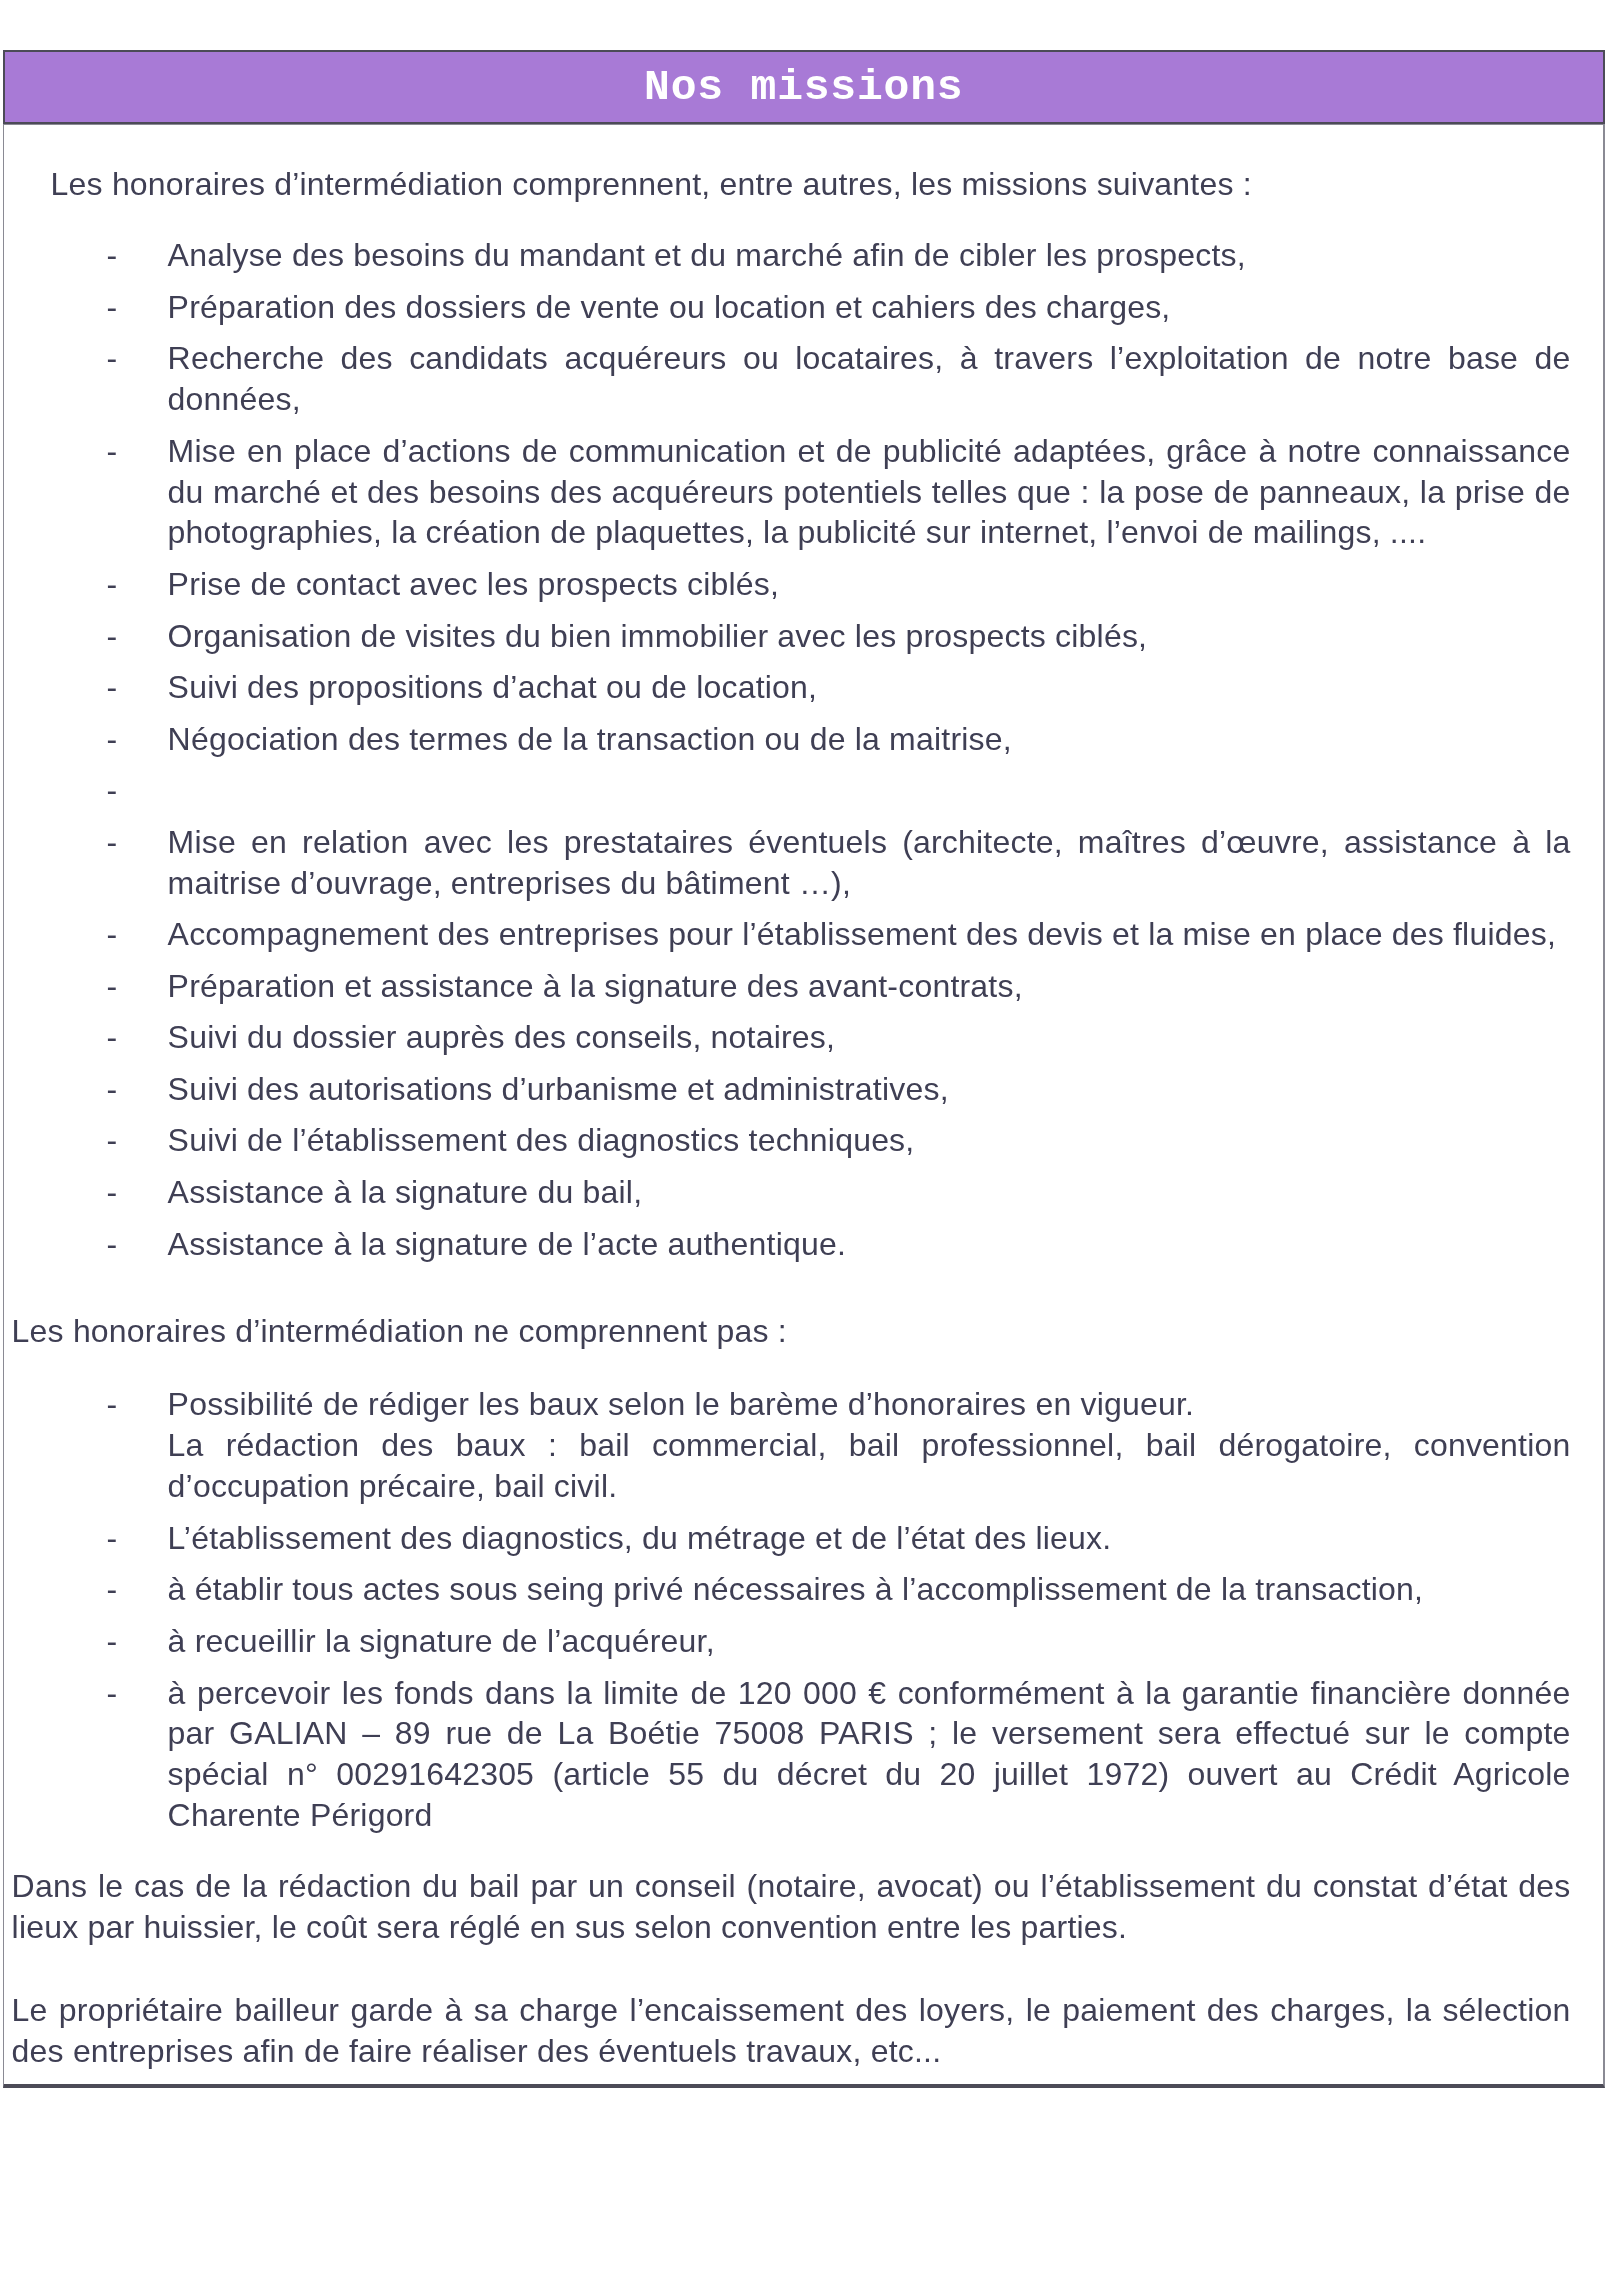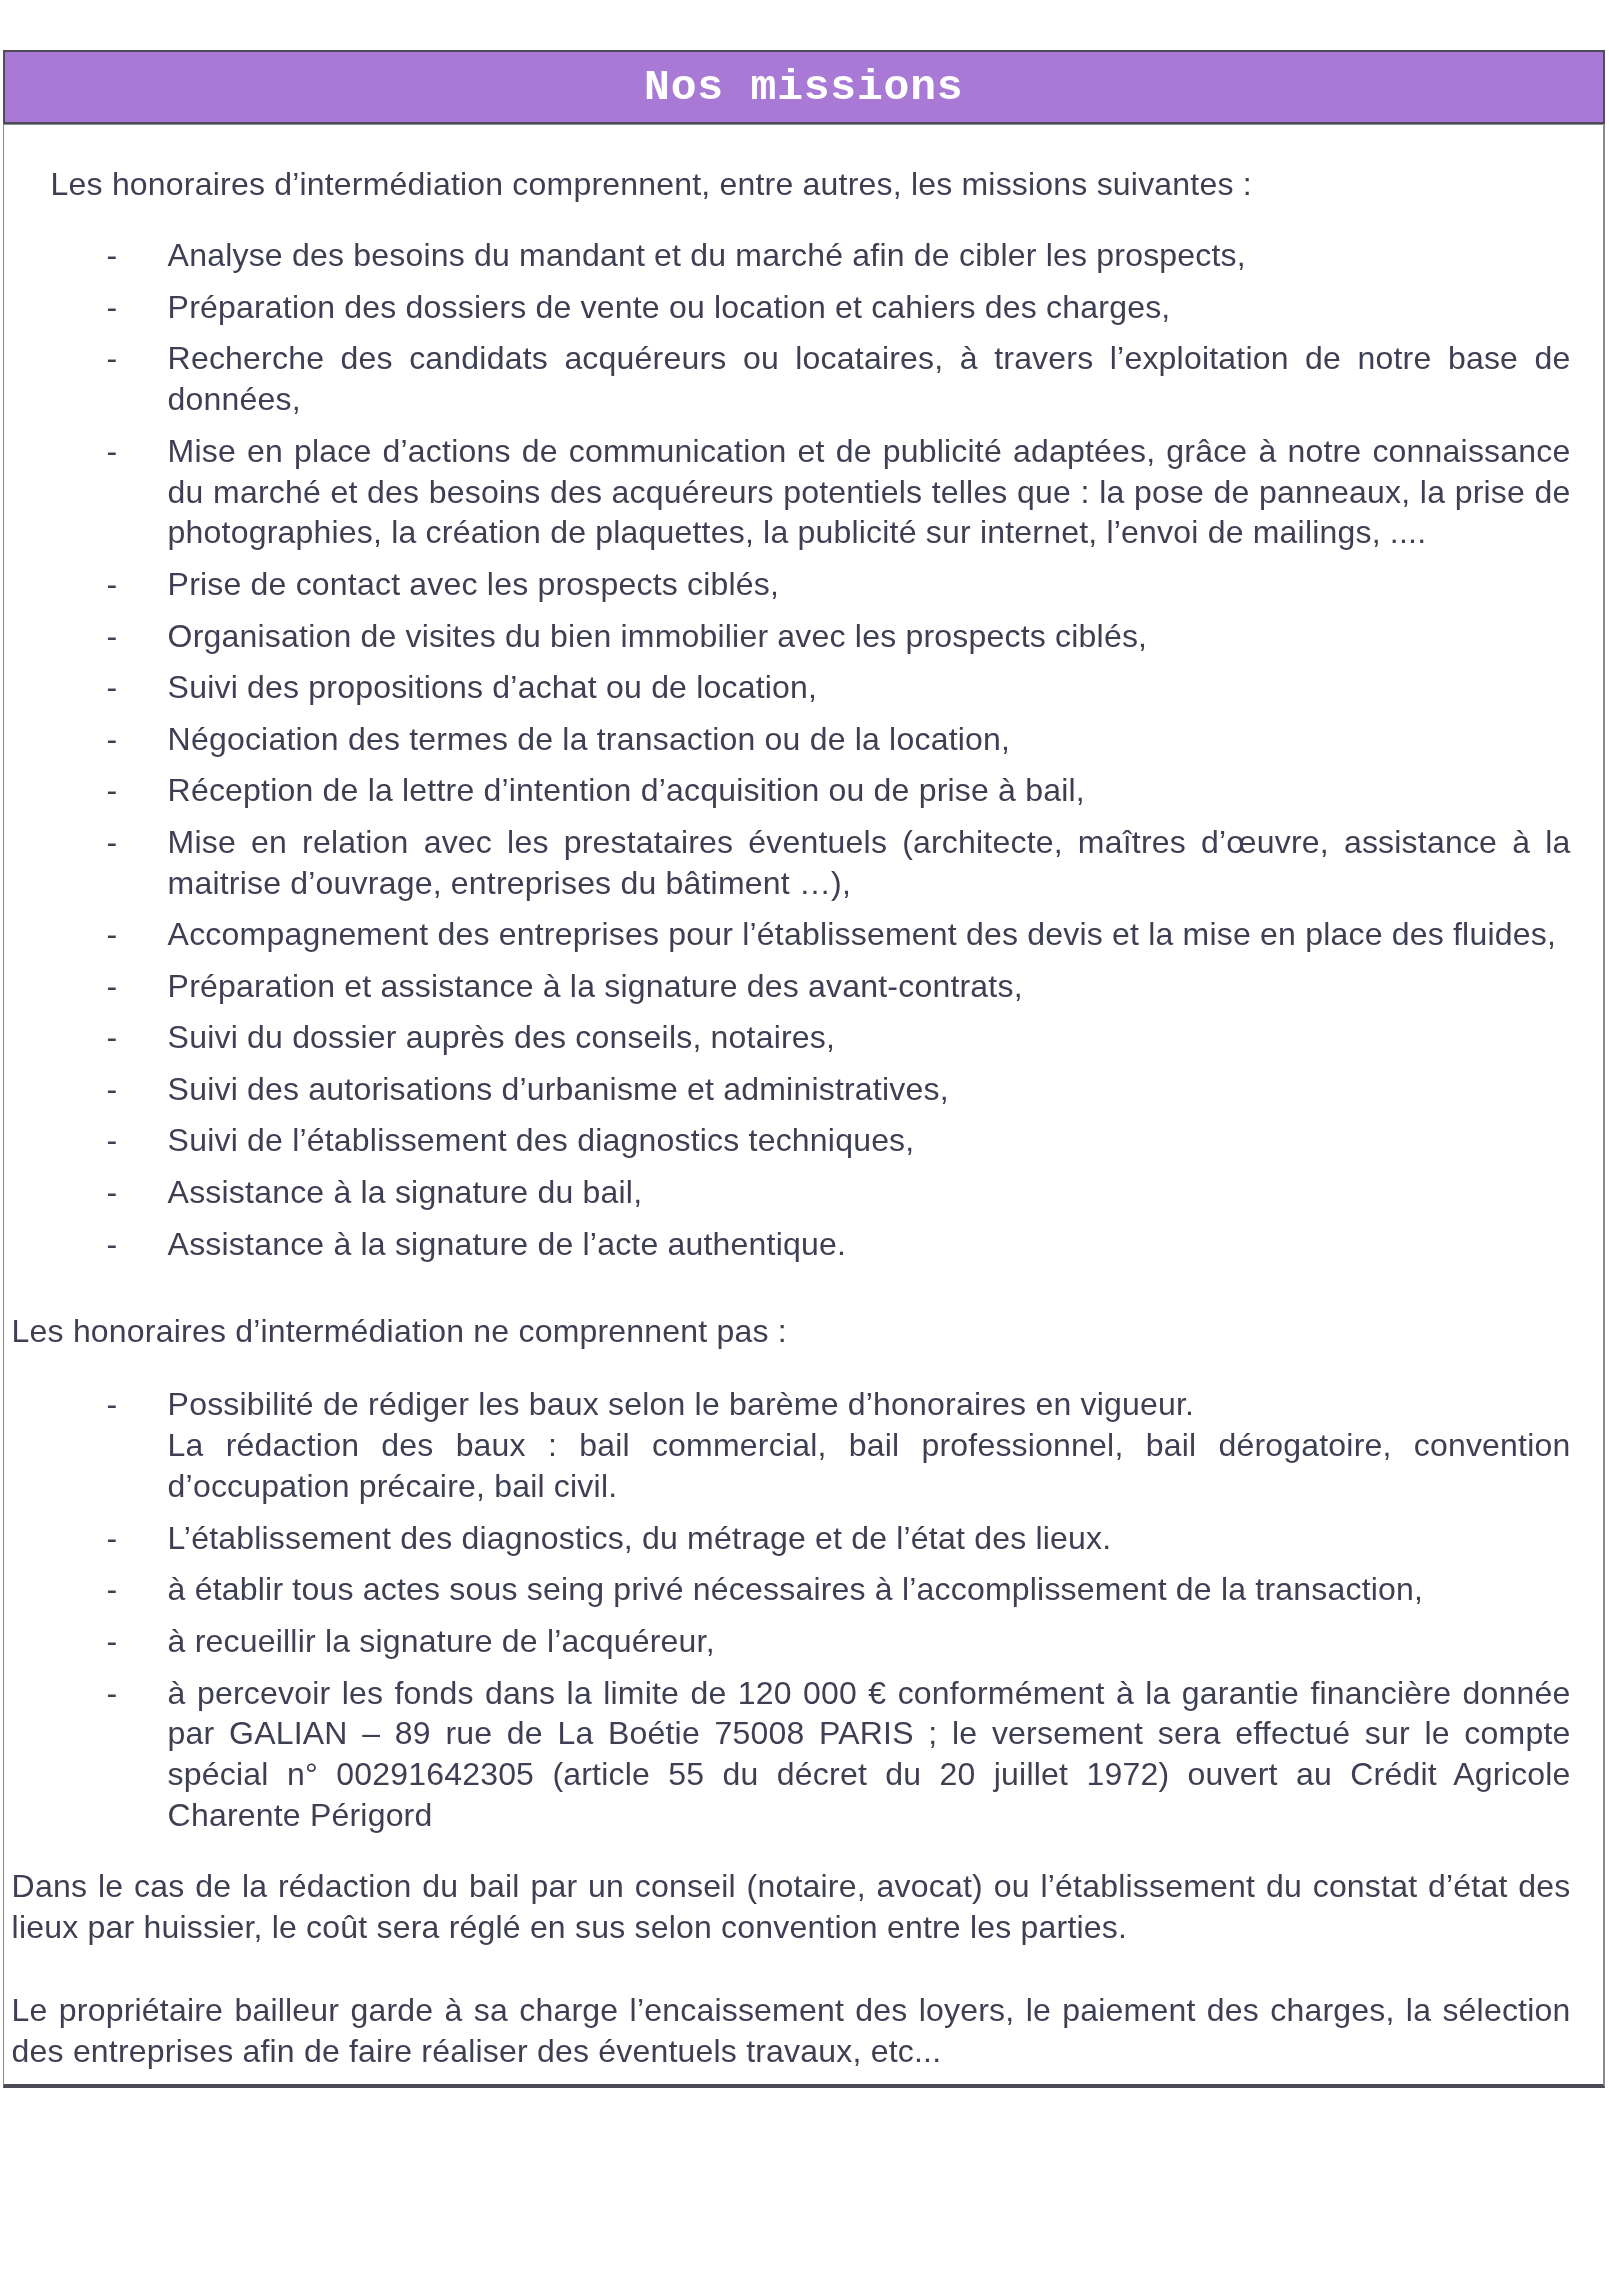--- a/index.html
+++ b/index.html
@@ -114,25 +114,24 @@
       <div class="li">
           <span class="dash">-</span>
           <div class="li-text">Organisation de visites du bien immobilier avec les prospects ciblés,</div>
         </div>
       <div class="li">
           <span class="dash">-</span>
           <div class="li-text">Suivi des propositions d’achat ou de location,</div>
         </div>
       <div class="li">
           <span class="dash">-</span>
-          <div class="li-text">Négociation des termes de la transaction ou de la location,</div>
-        </div>
-      <div class="li">
-          <span class="dash">-</span>
-          <div class="li-text">Réception de la lettre d’intention d’acquisition ou de prise à bail,</div>
+          <div class="li-text">Négociation des termes de la transaction ou de la maitrise,</div>
+        </div>
+      <div class="li">
+          <span class="dash">-</span>
         </div>
       <div class="li">
           <span class="dash">-</span>
           <div class="li-text">Mise en relation avec les prestataires éventuels (architecte, maîtres d’œuvre, assistance à la maitrise d’ouvrage, entreprises du bâtiment …),</div>
         </div>
       <div class="li">
           <span class="dash">-</span>
           <div class="li-text">Accompagnement des entreprises pour l’établissement des devis et la mise en place des fluides,</div>
         </div>
       <div class="li">

